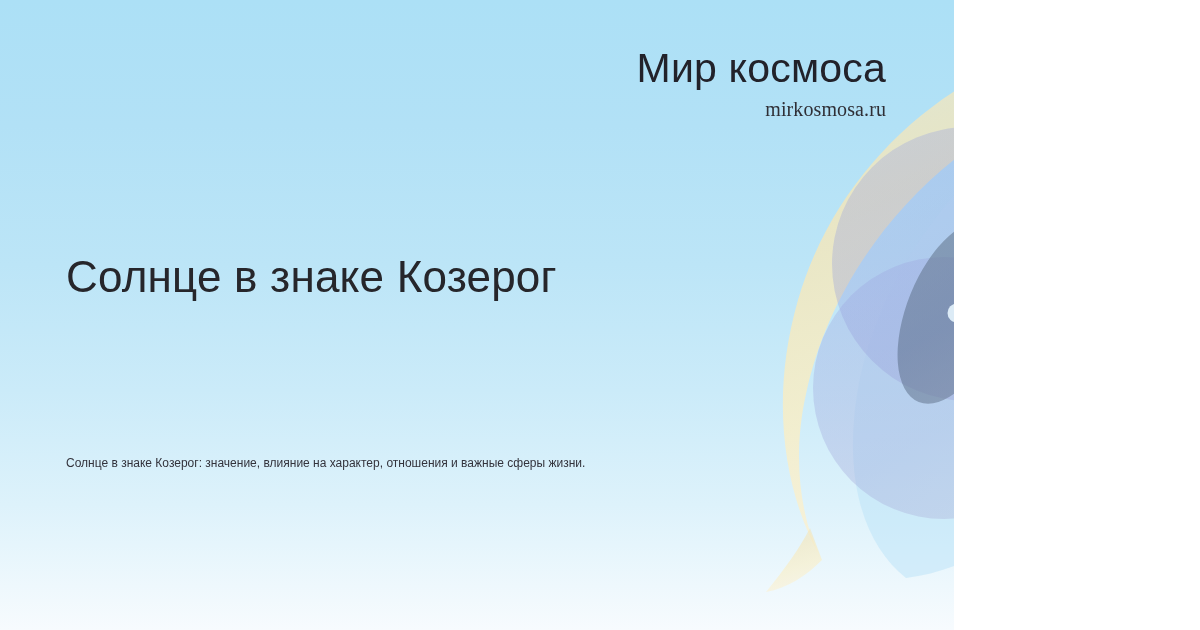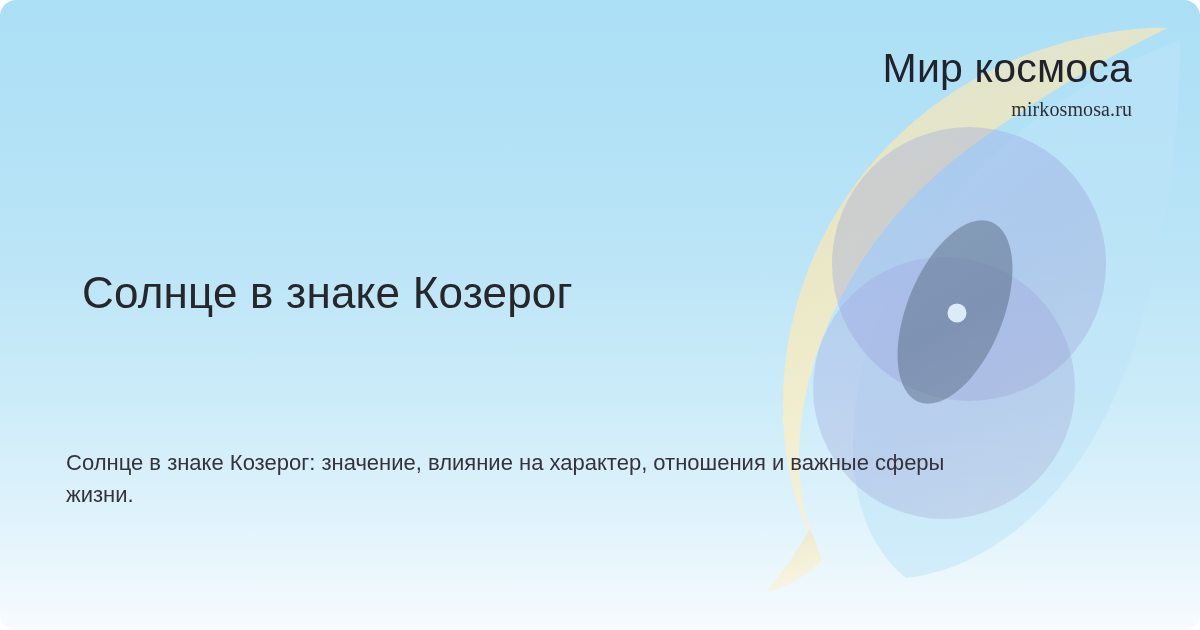--- a/index.html
+++ b/index.html
@@ -3,33 +3,32 @@
 <meta charset="utf-8">
 <title>Солнце в знаке Козерог</title>
 <style>
   html, body {
     margin: 0;
     padding: 0;
     background: #ffffff;
   }
   #card {
     position: relative;
-    width: 1200px;
+    width: 954px;
     height: 630px;
     overflow: hidden;
     font-family: "Liberation Sans", "DejaVu Sans", sans-serif;
     background: linear-gradient(180deg,
         #ace0f6 0%,
         #b2e1f6 20%,
         #bce5f7 42%,
         #cbebf9 62%,
         #ddf2fb 80%,
         #eef8fd 93%,
         #f7fbfe 100%);
-    border-radius: 16px;
   }
   #art {
     position: absolute;
     inset: 0;
     width: 1200px;
     height: 630px;
     pointer-events: none;
   }
   #logo {
     position: absolute;
@@ -53,35 +52,35 @@
     font-size: 20px;
     font-weight: 400;
     letter-spacing: 0.1px;
     color: #2f2f36;
     white-space: nowrap;
   }
   #headline {
     position: absolute;
     left: 66px;
     top: 252px;
-    margin: 16px;
+    margin: 0;
     font-size: 44px;
     font-weight: 400;
     letter-spacing: 0.2px;
     color: #26262b;
     line-height: 1.15;
     white-space: nowrap;
   }
   #description {
     position: absolute;
     left: 66px;
     top: 447px;
     width: 930px;
     margin: 0;
-    font-size: 22px;
+    font-size: 12px;
     font-weight: 400;
     line-height: 32px;
     color: #33333c;
   }
 </style>
 </head>
 <body>
 
 <div id="card">
 

